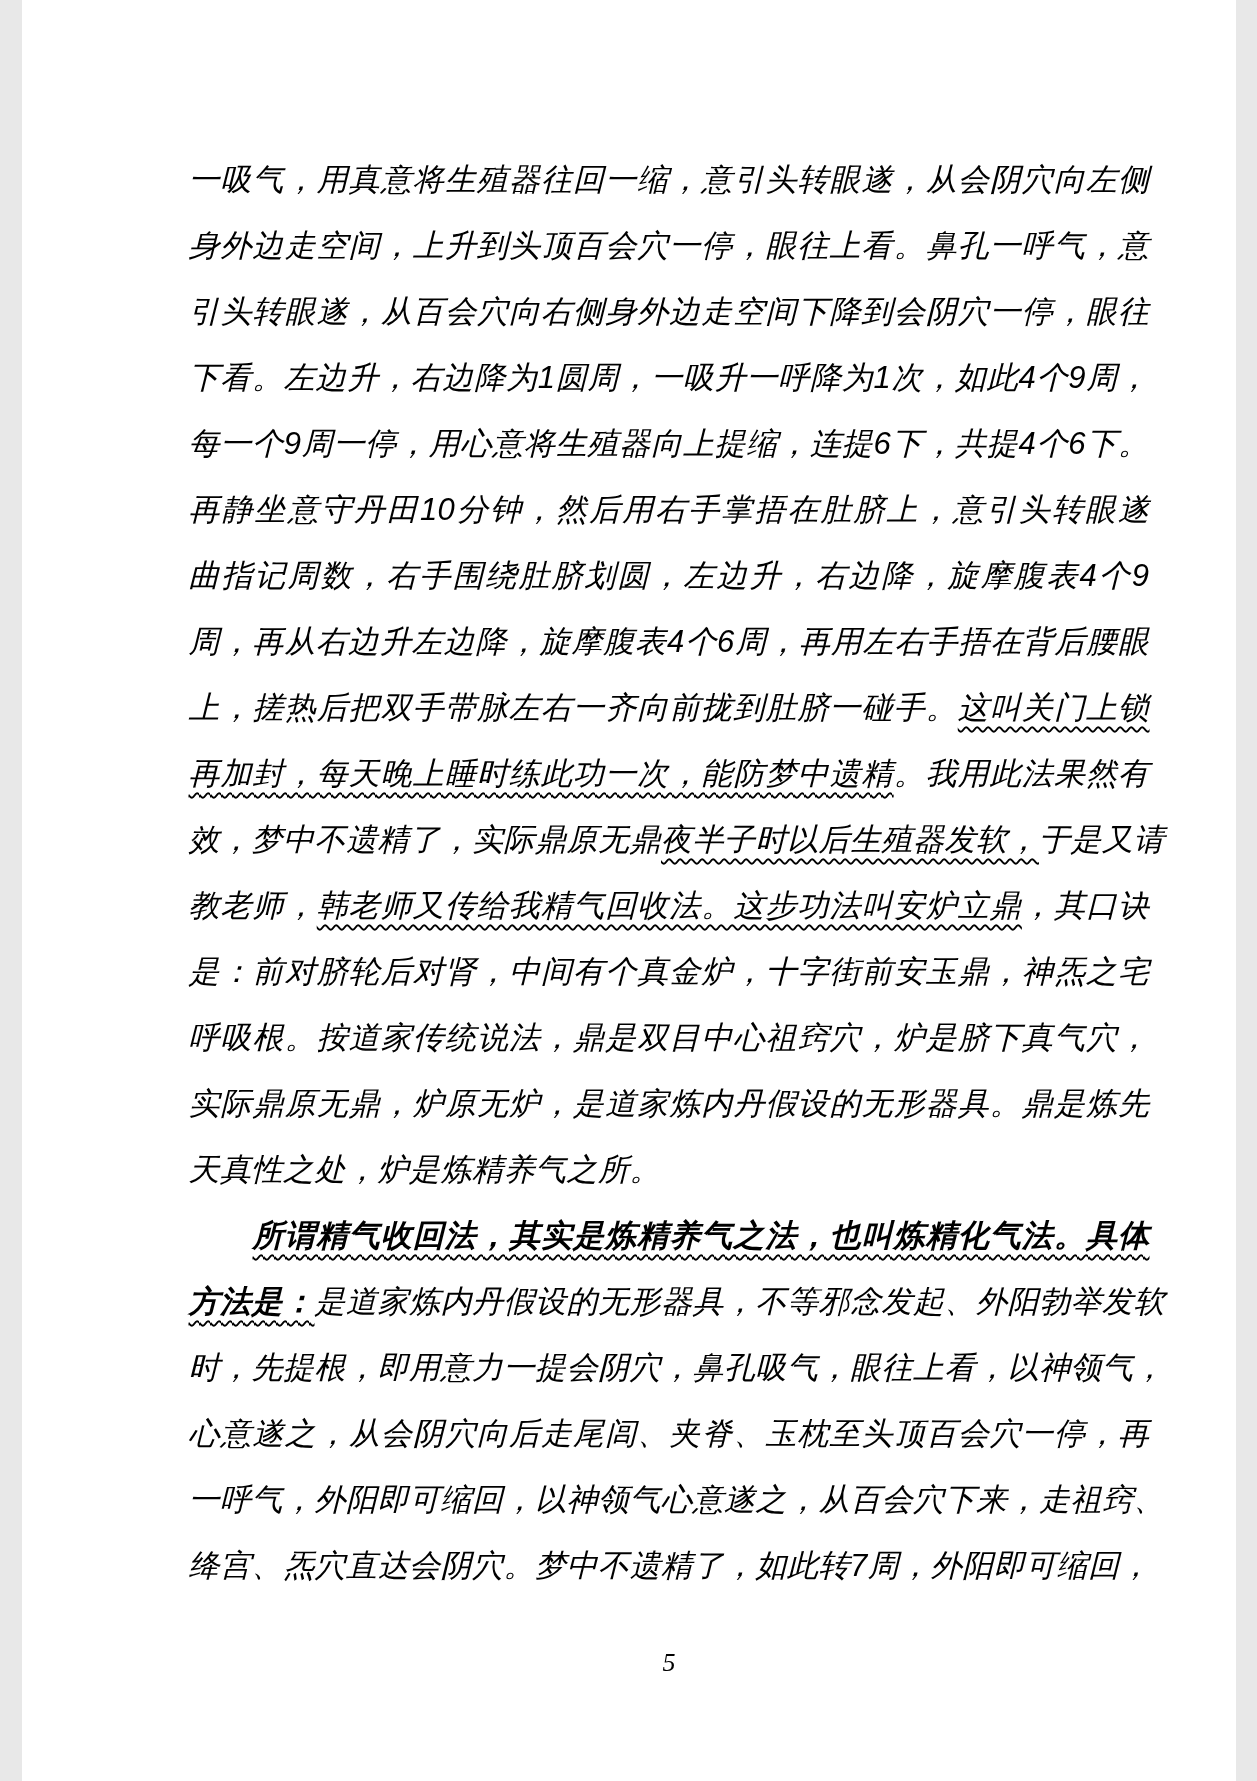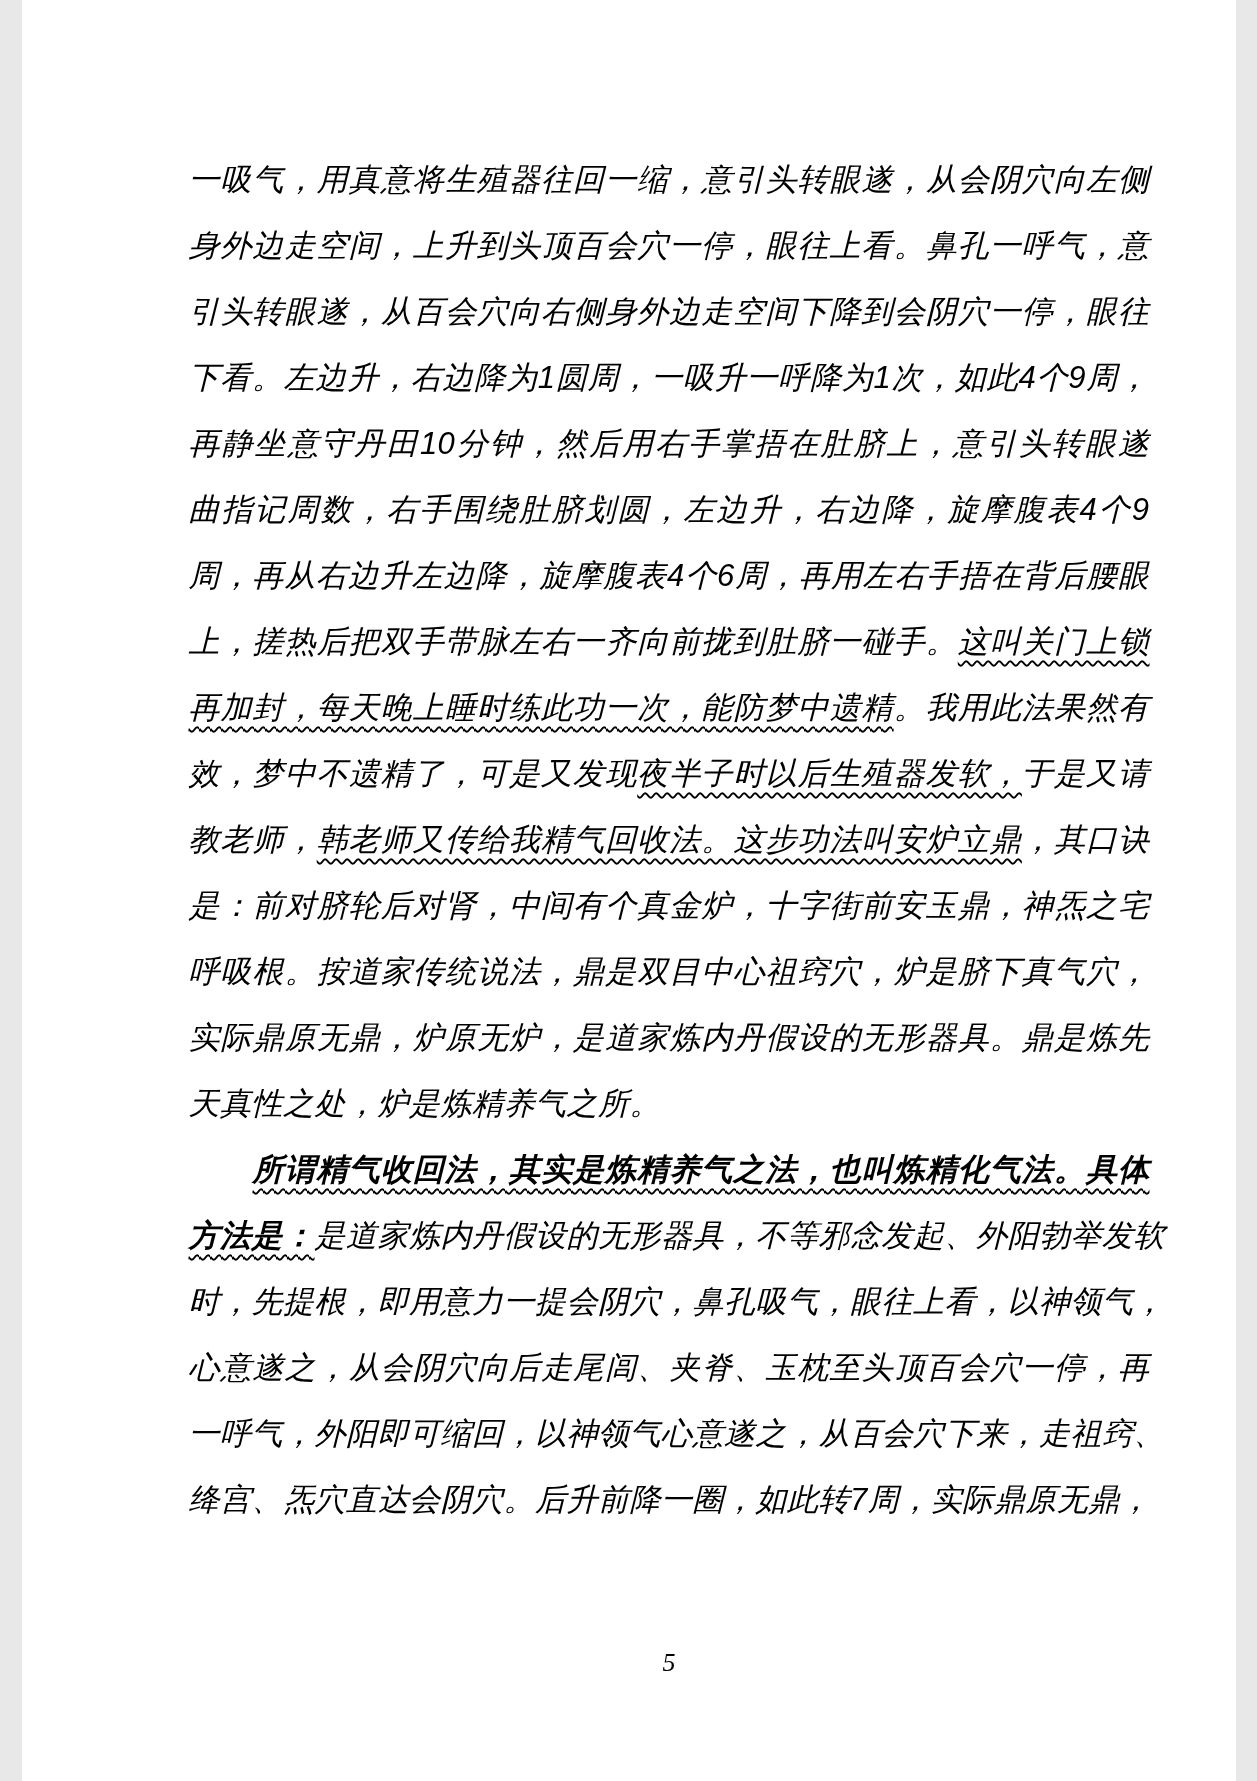--- a/index.html
+++ b/index.html
@@ -57,32 +57,33 @@
 </style>
 </head>
 <body>
 
 <div class="page">
   <div class="content" id="content">
       <div class="line"><span>一吸气，用真意将生殖器往回一缩，意引头转眼遂，从会阴穴向左侧</span></div>
       <div class="line"><span>身外边走空间，上升到头顶百会穴一停，眼往上看。鼻孔一呼气，意</span></div>
       <div class="line"><span>引头转眼遂，从百会穴向右侧身外边走空间下降到会阴穴一停，眼往</span></div>
       <div class="line"><span>下看。左边升，右边降为1圆周，一吸升一呼降为1次，如此4个9周，</span></div>
+      <div class="line"><span>每一个9周一停，用心意将生殖器向上提缩，连提6下，共提4个6下。</span></div>
       <div class="line"><span>再静坐意守丹田10分钟，然后用右手掌捂在肚脐上，意引头转眼遂</span></div>
       <div class="line"><span>曲指记周数，右手围绕肚脐划圆，左边升，右边降，旋摩腹表4个9</span></div>
       <div class="line"><span>周，再从右边升左边降，旋摩腹表4个6周，再用左右手捂在背后腰眼</span></div>
       <div class="line"><span>上，搓热后把双手带脉左右一齐向前拢到肚脐一碰手。</span><span class="wavy">这叫关门上锁</span></div>
       <div class="line"><span class="wavy">再加封，每天晚上睡时练此功一次，能防梦中遗精</span><span>。我用此法果然有</span></div>
-      <div class="line"><span>效，梦中不遗精了，可是又发现</span><span class="wavy">夜半子时以后生殖器发软，</span><span>于是又请</span></div>
+      <div class="line"><span>效，梦中不遗精了，实际鼎原无鼎</span><span class="wavy">夜半子时以后生殖器发软，</span><span>于是又请</span></div>
       <div class="line"><span>教老师，</span><span class="wavy">韩老师又传给我精气回收法。这步功法叫安炉立鼎</span><span>，其口诀</span></div>
       <div class="line"><span>是：前对脐轮后对肾，中间有个真金炉，十字街前安玉鼎，神炁之宅</span></div>
       <div class="line"><span>呼吸根。按道家传统说法，鼎是双目中心祖窍穴，炉是脐下真气穴，</span></div>
       <div class="line"><span>实际鼎原无鼎，炉原无炉，是道家炼内丹假设的无形器具。鼎是炼先</span></div>
       <div class="line short"><span>天真性之处，炉是炼精养气之所。</span></div>
       <div class="line indent"><span class="bold wavy">所谓精气收回法，其实是炼精养气之法，也叫炼精化气法。具体</span></div>
       <div class="line"><span class="bold wavy">方法是：</span><span>是道家炼内丹假设的无形器具，不等邪念发起、外阳勃举发软</span></div>
       <div class="line"><span>时，先提根，即用意力一提会阴穴，鼻孔吸气，眼往上看，以神领气，</span></div>
       <div class="line"><span>心意遂之，从会阴穴向后走尾闾、夹脊、玉枕至头顶百会穴一停，再</span></div>
       <div class="line"><span>一呼气，外阳即可缩回，以神领气心意遂之，从百会穴下来，走祖窍、</span></div>
-      <div class="line"><span>绛宫、炁穴直达会阴穴。后升前降一圈，如此转7周，实际鼎原无鼎，</span></div>
+      <div class="line"><span>绛宫、炁穴直达会阴穴。梦中不遗精了，如此转7周，外阳即可缩回，</span></div>
     </div>
   <div class="page-number">5</div>
 </div>
 
 </body></html>

